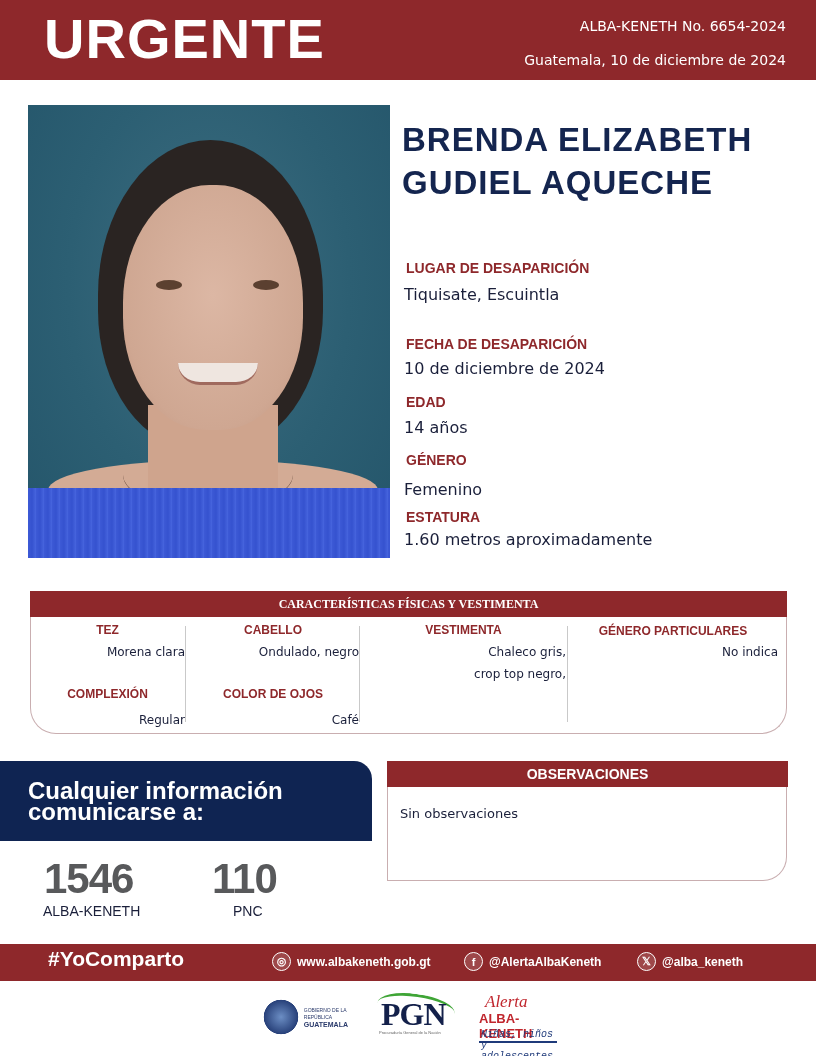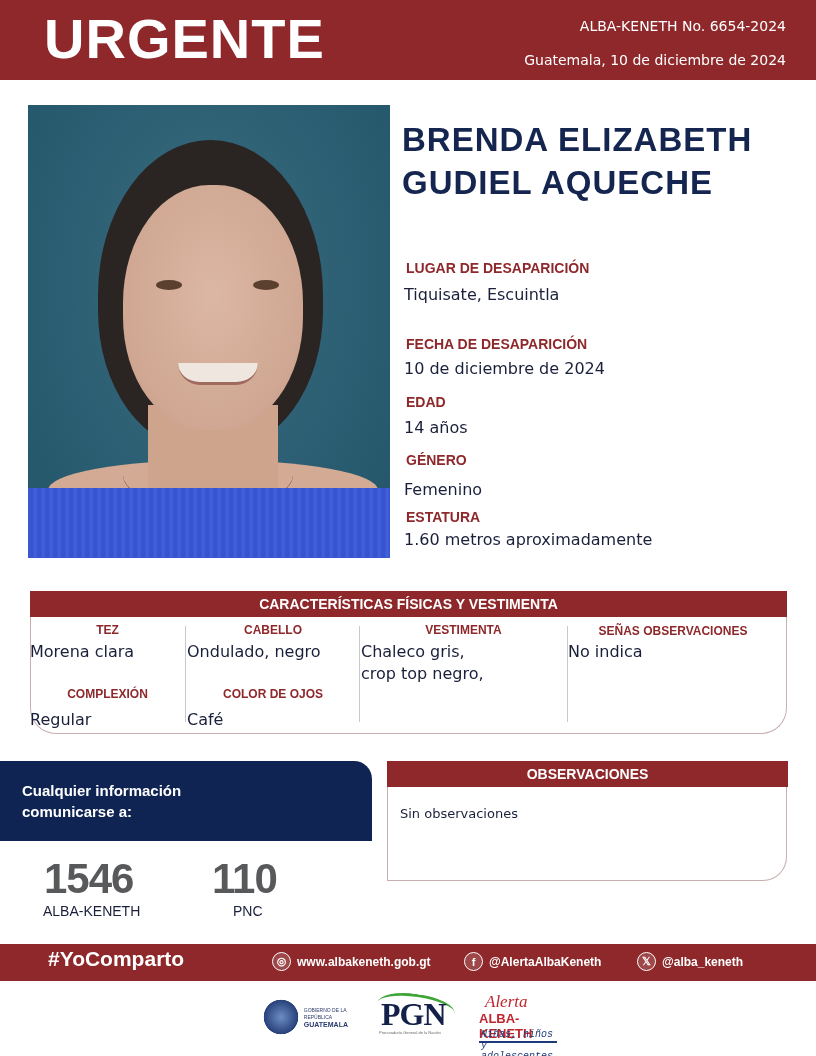--- a/index.html
+++ b/index.html
@@ -19,27 +19,27 @@
   .photo .neck { position: absolute; left: 120px; top: 300px; width: 130px; height: 100px; background: #cfa48d; }
   .photo .chest { position: absolute; left: 20px; top: 355px; width: 330px; height: 60px; border-radius: 50% 50% 0 0; background: #d3ab95; }
   .photo .necklace { position: absolute; left: 95px; top: 335px; width: 170px; height: 70px; border-bottom: 2px solid #4b3328; border-radius: 0 0 50% 50%; }
   .photo .shirt { position: absolute; left: 0; top: 383px; width: 362px; height: 70px; background: repeating-linear-gradient(90deg, #3d5ad6 0px, #3552cf 4px, #4765de 8px); }
 
   .name { position: absolute; left: 402px; top: 118px; font-family: "Liberation Sans", sans-serif; font-weight: 900; font-size: 33px; line-height: 43px; color: #14254f; letter-spacing: 1px; }
   .field-label { position: absolute; left: 406px; font-family: "Liberation Sans", sans-serif; font-weight: 900; font-size: 14px; color: #8e282b; }
   .field-value { position: absolute; left: 404px; font-family: "DejaVu Sans", sans-serif; font-size: 16px; color: #1a1f3a; }
 
   .char-box { position: absolute; left: 30px; top: 591px; width: 757px; height: 143px; border: 1px solid #c9aeb0; border-top: none; border-radius: 0 0 26px 26px; }
-  .char-head { position: absolute; left: 30px; top: 591px; width: 757px; height: 26px; background: #8e282b; color: #fff; text-align: center; font-family: Liberation Sans, sans-serif; font-weight: 700; font-size: 14px; line-height: 26px; }
+  .char-head { position: absolute; left: 30px; top: 591px; width: 757px; height: 26px; background: #8e282b; color: #fff; text-align: center; font-family: Liberation Serif, serif; font-weight: 700; font-size: 12px; line-height: 26px; }
   .col-label { position: absolute; font-family: "Liberation Sans", sans-serif; font-weight: 900; font-size: 12px; color: #8e282b; text-align: center; }
-  .col-value { position: absolute; font-family: "DejaVu Sans", sans-serif; font-size: 16px; line-height: 22px; color: #1a1f3a; text-align: left; }
+  .col-value { position: absolute; font-family: "DejaVu Sans", sans-serif; font-size: 12px; line-height: 22px; color: #1a1f3a; text-align: right; }
   .vsep { position: absolute; top: 626px; width: 1px; height: 96px; background: #c9c9c9; }
 
   .contact-band { position: absolute; left: 0; top: 761px; width: 372px; height: 80px; background: #0f2452; border-radius: 0 18px 0 0; }
-  .contact-title { position: absolute; left: 22px; top: 780px; font-family: "Liberation Sans", sans-serif; font-weight: 700; font-size: 15px; line-height: 21px; color: #fff; }
+  .contact-title { position: absolute; left: 28px; top: 780px; font-family: "Liberation Sans", sans-serif; font-weight: 700; font-size: 24px; line-height: 21px; color: #fff; }
   .phone-num { position: absolute; font-family: "Liberation Sans", sans-serif; font-weight: 900; font-size: 42px; color: #58595b; letter-spacing: -1px; }
   .phone-lbl { position: absolute; font-family: "Liberation Sans", sans-serif; font-size: 14px; color: #1a1f3a; }
 
   .obs-box { position: absolute; left: 387px; top: 786px; width: 400px; height: 95px; border: 1px solid #c9aeb0; border-top: none; border-radius: 0 0 24px 0; }
   .obs-head { position: absolute; left: 387px; top: 761px; width: 401px; height: 26px; background: #8e282b; color: #fff; text-align: center; font-family: "Liberation Sans", sans-serif; font-weight: 900; font-size: 14px; line-height: 26px; }
   .obs-text { position: absolute; left: 400px; top: 806px; font-family: "DejaVu Sans", sans-serif; font-size: 13px; color: #1a1f3a; }
 
   .footer { position: absolute; left: 0; top: 944px; width: 816px; height: 37px; background: #8e282b; }
   .hashtag { position: absolute; left: 48px; top: 947px; font-family: "Liberation Sans", sans-serif; font-weight: 900; font-size: 21px; color: #fff; }
   .social { position: absolute; top: 952px; display: flex; align-items: center; gap: 6px; font-family: "Liberation Sans", sans-serif; font-weight: 700; font-size: 12px; color: #fff; }
@@ -110,21 +110,21 @@
 <div class="col-value" style="left:187px;width:172px;top:709px">Café</div>
 <div class="vsep" style="left:359px"></div>
 
 <div class="col-label" style="left:361px;width:205px;top:623px">VESTIMENTA</div>
 <div class="col-value" style="left:361px;width:205px;top:641px">
   <div>Chaleco gris,</div>
   <div>crop top negro,</div>
 </div>
 <div class="vsep" style="left:567px"></div>
 
-<div class="col-label" style="left:568px;width:210px;top:624px">SEÑAS OBSERVACIONES</div>
+<div class="col-label" style="left:568px;width:210px;top:624px">GÉNERO PARTICULARES</div>
 <div class="col-value" style="left:568px;width:210px;top:641px">No indica</div>
 
 <div class="contact-band"></div>
 <div class="contact-title">
   <div>Cualquier información</div>
   <div>comunicarse a:</div>
 </div>
 <div class="phone-num" style="left:44px;top:855px">1546</div>
 <div class="phone-lbl" style="left:43px;top:903px">ALBA-KENETH</div>
 <div class="phone-num" style="left:212px;top:855px">110</div>

